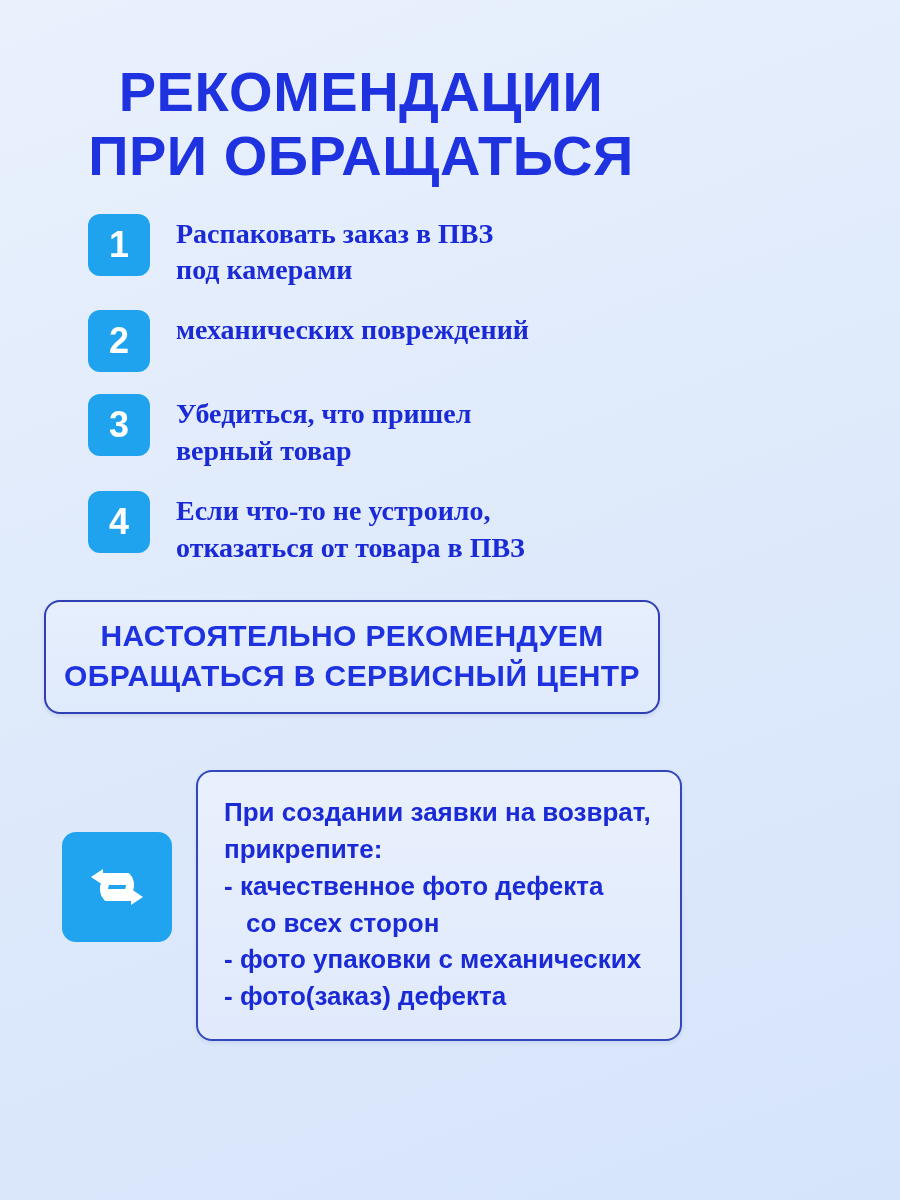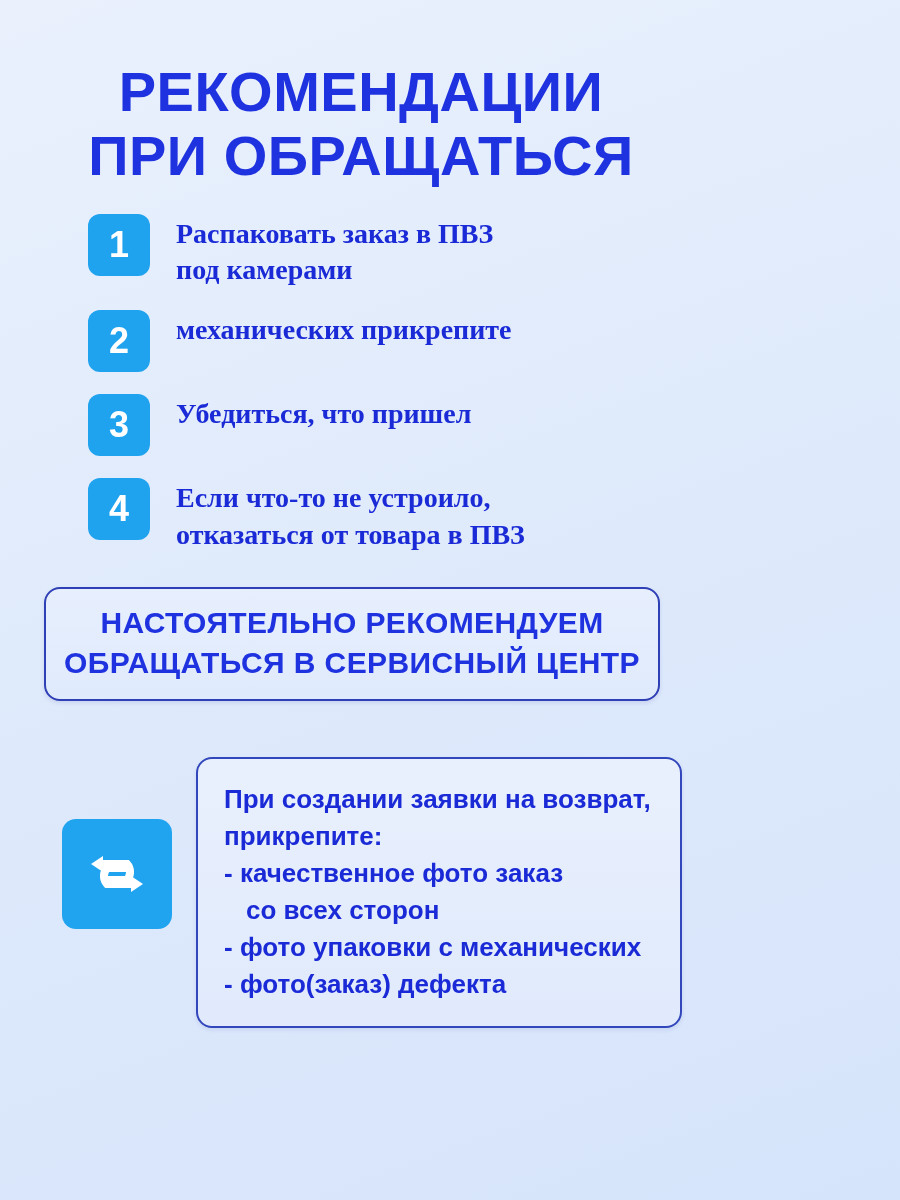--- a/index.html
+++ b/index.html
@@ -148,28 +148,29 @@
       <div class="step-badge">1</div>
       <div class="step-text">
         <span class="ln">Распаковать заказ в ПВЗ</span>
         <span class="ln">под камерами</span>
       </div>
     </li>
 
     <li class="step">
       <div class="step-badge">2</div>
       <div class="step-text">
-        <span class="ln">механических прикрепите</span>
+        <span class="ln">механических повреждений</span>
       </div>
     </li>
 
     <li class="step">
       <div class="step-badge">3</div>
       <div class="step-text">
         <span class="ln">Убедиться, что пришел</span>
+        <span class="ln">верный товар</span>
       </div>
     </li>
 
     <li class="step">
       <div class="step-badge">4</div>
       <div class="step-text">
         <span class="ln">Если что-то не устроило,</span>
         <span class="ln">отказаться от товара в ПВЗ</span>
       </div>
     </li>
@@ -190,21 +191,21 @@
           <path d="M52 46 L26 46 A12 12 0 0 1 26 30 L46 30"></path>
         </g>
         <polygon points="22,18 22,34 10,26" fill="#ffffff"></polygon>
         <polygon points="50,38 50,54 62,46" fill="#ffffff"></polygon>
       </svg>
     </div>
 
     <div class="return-box">
       <span class="ln">При создании заявки на возврат,</span>
       <span class="ln">прикрепите:</span>
-      <span class="ln">- качественное фото заказ</span>
+      <span class="ln">- качественное фото дефекта</span>
       <span class="ln indent">со всех сторон</span>
       <span class="ln">- фото упаковки с механических</span>
       <span class="ln">- фото(заказ) дефекта</span>
     </div>
 
   </div>
 
 </div>
 
 </body></html>

